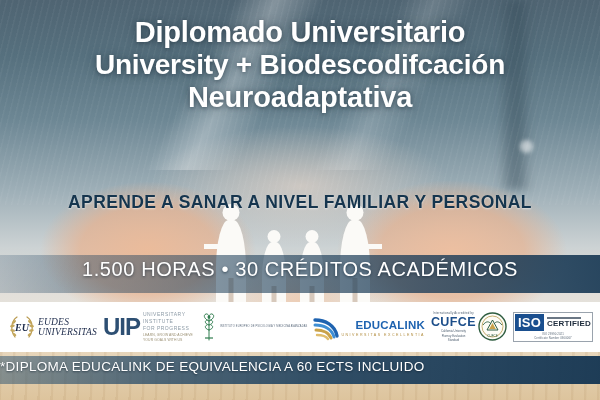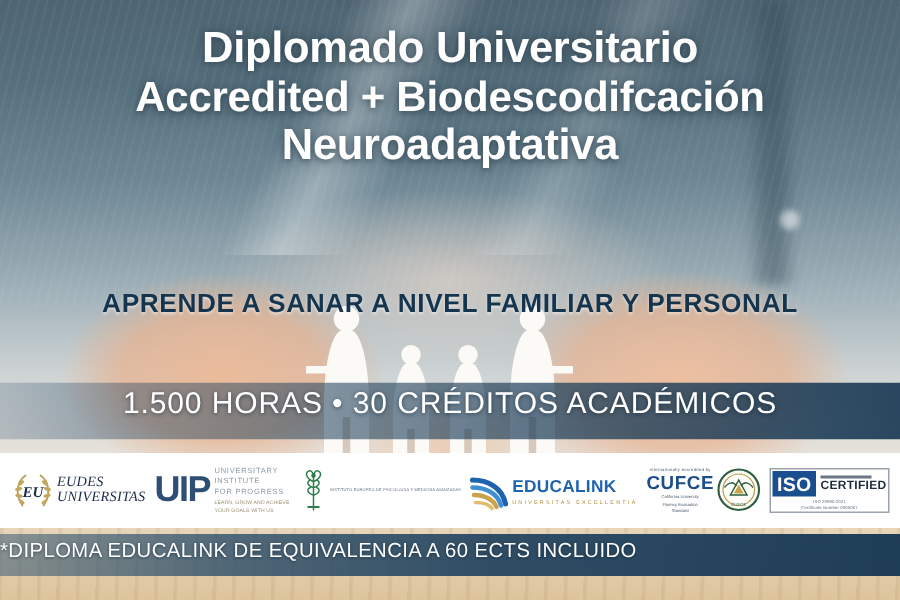--- a/index.html
+++ b/index.html
@@ -261,21 +261,21 @@
   .iepma-sub {
     display: block;
     font-size: 2.6px;
     color: #5c6b7d;
     letter-spacing: .15px;
     margin-top: 1px;
     white-space: nowrap;
   }
 
   
-  .educalink { gap: 1px; }
+  .educalink { gap: 1px; text-align: right; }
   .edu-mark { width: 27px; height: 27px; }
   .edu-txt { line-height: 1; }
   .edu-name {
     font-weight: bold;
     font-size: 11.5px;
     color: #1e63b0;
     letter-spacing: .2px;
   }
   .edu-sub {
     display: block;
@@ -415,21 +415,21 @@
     <div class="fig" style="left:340px;width:30px;height:104px;">
       <span class="head" style="width:17px;height:17px;top:0;"></span>
       <span class="body" style="top:16px;"></span>
       <span class="arm" style="right:-12px;width:14px;"></span>
       <span class="leg-gap" style="height:30px;"></span>
     </div>
   </div>
 
   <div class="headline">
     <span class="ln">Diplomado Universitario</span>
-    <span class="ln ln3">Accredited + Biodescodifcación</span>
+    <span class="ln ln3">University + Biodescodifcación</span>
     <span class="ln">Neuroadaptativa</span>
   </div>
 
   <div class="subtitle">APRENDE A SANAR A NIVEL FAMILIAR Y PERSONAL</div>
 
   <div class="credits-band"></div>
   <div class="credits-text">1.500 HORAS • 30 CRÉDITOS ACADÉMICOS</div>
 
   <div class="logo-strip">
 

